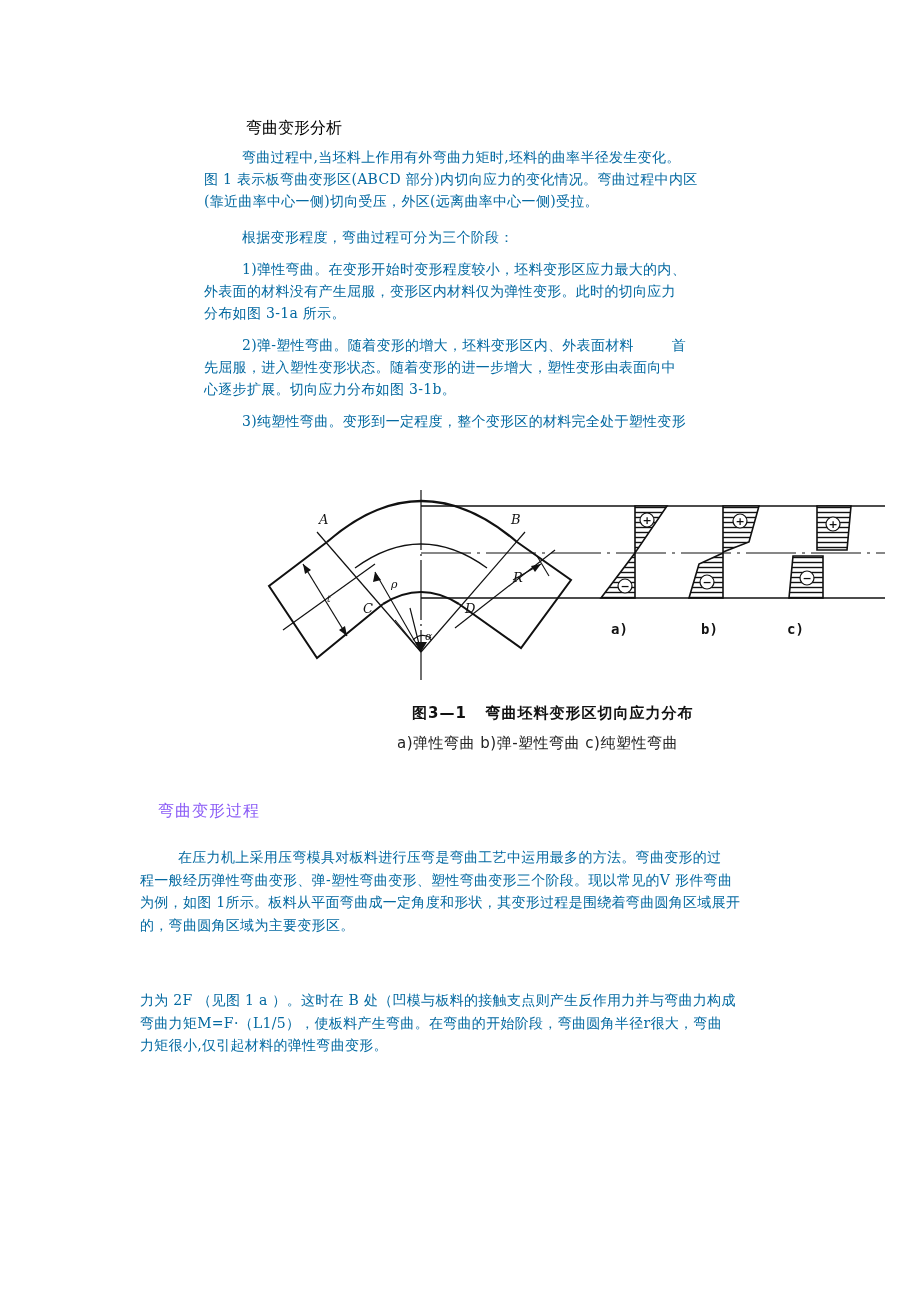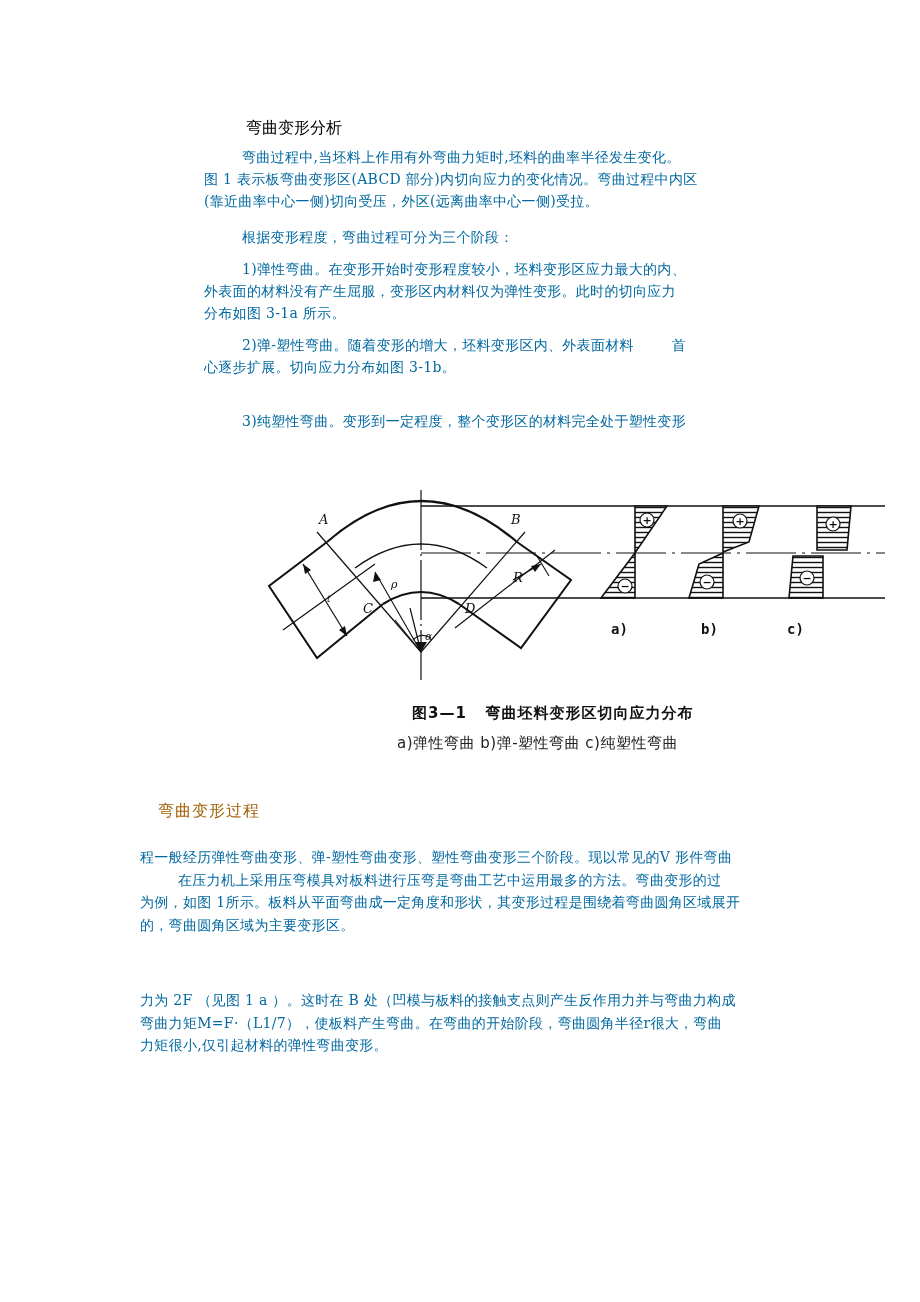--- a/index.html
+++ b/index.html
@@ -8,21 +8,21 @@
     .p { position: absolute; font-size: 14px; line-height: 22px; color: #0369a1; letter-spacing: 0.3px; }
     .sec1 { left: 204px; width: 516px; }
     .sec1 .line { display: block; white-space: nowrap; height: 22px; }
     .heading-small { position: absolute; left: 246px; top: 118px; font-size: 16px; color: #000000; }
     .figure { position: absolute; left: 255px; top: 480px; width: 650px; height: 210px; }
     .cap1 { position: absolute; left: 404px; top: 704px; font-family: "DejaVu Sans", sans-serif;
             font-weight: bold; font-size: 15px; color: #111; letter-spacing: 1px; white-space: pre; margin-left: 8px; }
     .cap2 { position: absolute; left: 397px; top: 734px; font-family: "DejaVu Sans", sans-serif;
             font-size: 15px; color: #222; letter-spacing: 0.5px; white-space: pre; }
     .sec-title { position: absolute; left: 158px; top: 801px; font-family: "DejaVu Sans", sans-serif;
-                 font-size: 16px; color: #a16207; letter-spacing: 1px; }
+                 font-size: 16px; color: #8b5cf6; letter-spacing: 1px; }
     .sec2 { left: 140px; width: 640px; font-size: 14px; line-height: 22.5px; }
     .sec2 .line { display: block; white-space: pre; height: 22.5px; }
   </style>
 </head>
 <body>
 
 <div>
 
   <div class="heading-small">弯曲变形分析</div>
 
@@ -37,20 +37,21 @@
   </div>
 
   <div class="p sec1" style="top:258px">
     <span class="line" style="white-space:pre">        1)弹性弯曲。在变形开始时变形程度较小，坯料变形区应力最大的内、</span>
     <span class="line">外表面的材料没有产生屈服，变形区内材料仅为弹性变形。此时的切向应力</span>
     <span class="line">分布如图 3-1a 所示。</span>
   </div>
 
   <div class="p sec1" style="top:334px">
     <span class="line" style="white-space:pre">        2)弹-塑性弯曲。随着变形的增大，坯料变形区内、外表面材料        首</span>
+    <span class="line">先屈服，进入塑性变形状态。随着变形的进一步增大，塑性变形由表面向中</span>
     <span class="line">心逐步扩展。切向应力分布如图 3-1b。</span>
   </div>
 
   <div class="p sec1" style="top:410px">
     <span class="line" style="white-space:pre">        3)纯塑性弯曲。变形到一定程度，整个变形区的材料完全处于塑性变形</span>
   </div>
 
   <div class="figure">
     <svg width="650" height="210" viewBox="0 0 650 210">
       <g stroke="#111" fill="none" stroke-width="1.6">
@@ -145,25 +146,25 @@
       </g>
     </svg>
   </div>
 
   <div class="cap1">图3—1   弯曲坯料变形区切向应力分布</div>
   <div class="cap2">a)弹性弯曲 b)弹-塑性弯曲 c)纯塑性弯曲</div>
 
   <div class="sec-title">弯曲变形过程</div>
 
   <div class="p sec2" style="top:846px">
+    <span class="line">        在压力机上采用压弯模具对板料进行压弯是弯曲工艺中运用最多的方法。弯曲变形的过</span>
     <span class="line">程一般经历弹性弯曲变形、弹-塑性弯曲变形、塑性弯曲变形三个阶段。现以常见的V 形件弯曲</span>
-    <span class="line">        在压力机上采用压弯模具对板料进行压弯是弯曲工艺中运用最多的方法。弯曲变形的过</span>
     <span class="line">为例，如图 1所示。板料从平面弯曲成一定角度和形状，其变形过程是围绕着弯曲圆角区域展开</span>
     <span class="line">的，弯曲圆角区域为主要变形区。</span>
   </div>
 
   <div class="p sec2" style="top:989px">
     <span class="line">力为 2F （见图 1 a ）。这时在 B 处（凹模与板料的接触支点则产生反作用力并与弯曲力构成</span>
-    <span class="line">弯曲力矩M=F·（L1/7），使板料产生弯曲。在弯曲的开始阶段，弯曲圆角半径r很大，弯曲</span>
+    <span class="line">弯曲力矩M=F·（L1/5），使板料产生弯曲。在弯曲的开始阶段，弯曲圆角半径r很大，弯曲</span>
     <span class="line">力矩很小,仅引起材料的弹性弯曲变形。</span>
   </div>
 
 </div>
 
 </body></html>

